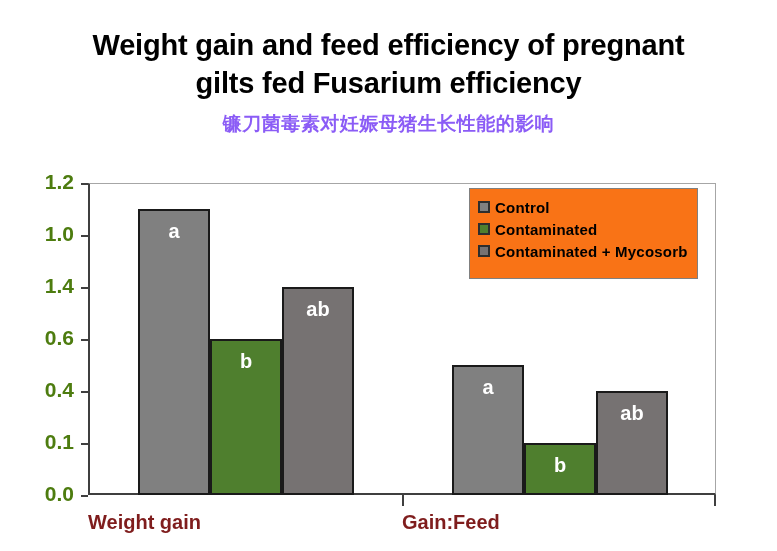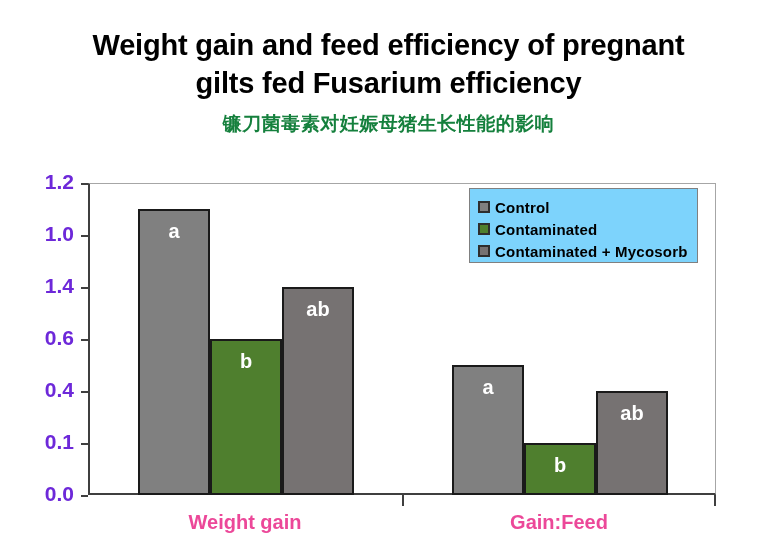--- a/index.html
+++ b/index.html
@@ -29,21 +29,21 @@
     color: #000000;
     line-height: 38px;
     letter-spacing: -0.2px;
   }
   .chart-title .sci {
   }
   .chart-subtitle {
     margin-top: 9px;
     font-size: 19px;
     font-weight: bold;
-    color: #15803d;
+    color: #8b5cf6;
     font-family: "DejaVu Sans", sans-serif;
     letter-spacing: 0.5px;
   }
 
   
   .plot-wrap {
     position: absolute;
     left: 0;
     top: 0;
     width: 777px;
@@ -76,21 +76,21 @@
     right: 0;
     height: 0;
     width: 88px;
   }
   .y-tick .lbl {
     position: absolute;
     right: 14px;
     top: -13px;
     font-size: 21px;
     font-weight: bold;
-    color: #6d28d9;
+    color: #4d7c0f;
     text-align: right;
     white-space: nowrap;
   }
   .y-tick .mark {
     position: absolute;
     right: 0;
     top: 0;
     width: 7px;
     height: 0;
     border-top: 2px solid #3f3f3f;
@@ -134,33 +134,33 @@
     top: 0;
     width: 0;
     height: 11px;
     border-left: 2px solid #3f3f3f;
   }
   .x-label {
     position: absolute;
     top: 16px;
     font-size: 20px;
     font-weight: bold;
-    color: #ec4899;
-    text-align: center;
+    color: #7f1d1d;
+    text-align: left;
     white-space: nowrap;
   }
 
   
   .legend {
     position: absolute;
     left: 469px;
     top: 188px;
-    background: #7dd3fc;
+    background: #f97316;
     border: 1px solid #808080;
-    padding: 7px 9px 0 8px;
+    padding: 7px 9px 16px 8px;
     box-sizing: border-box;
   }
   .legend-item {
     display: flex;
     align-items: center;
     height: 22px;
   }
   .legend-swatch {
     width: 12px;
     height: 12px;

